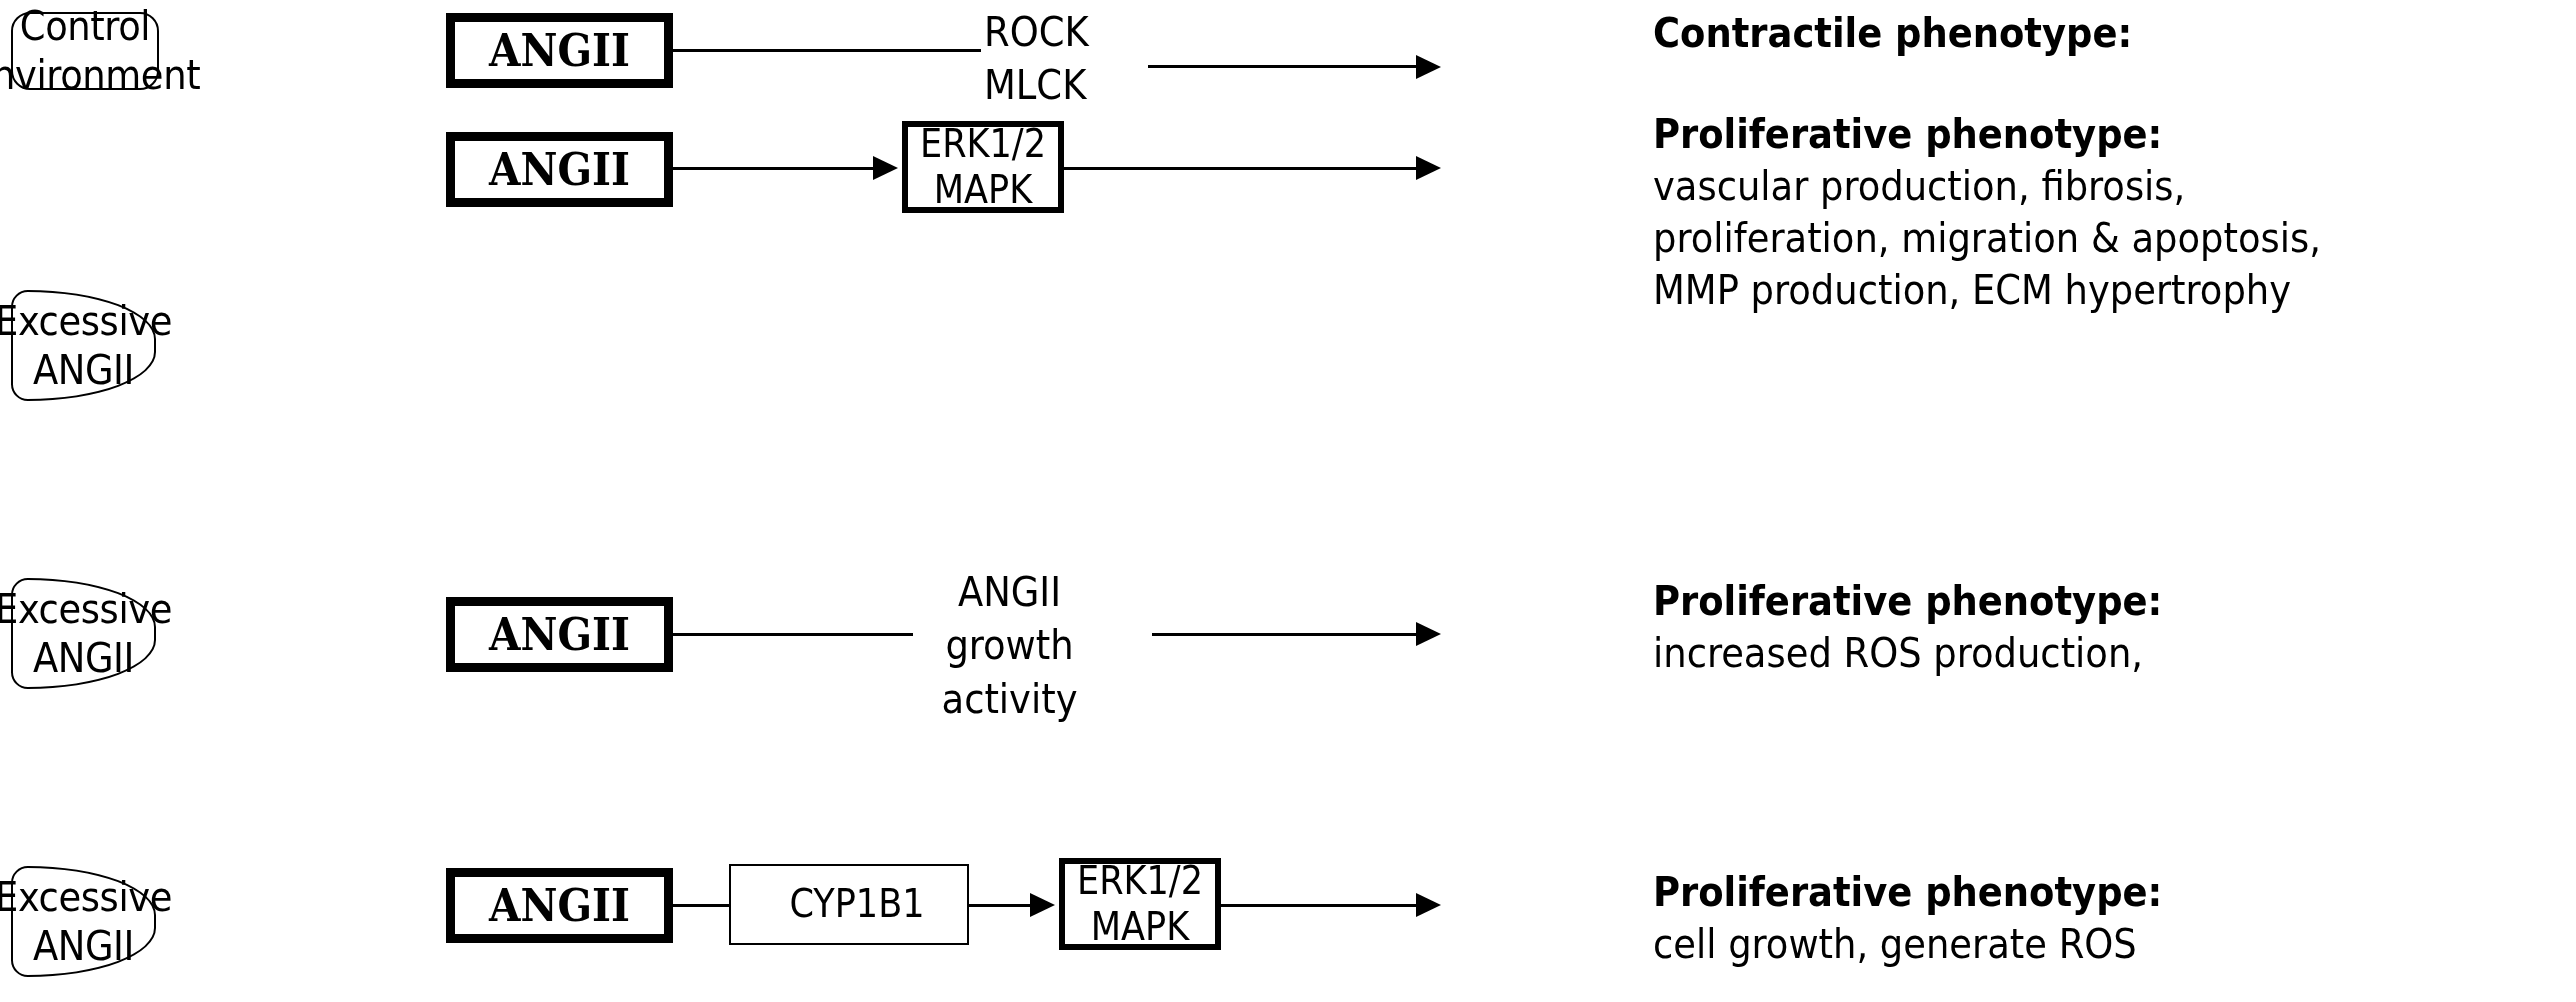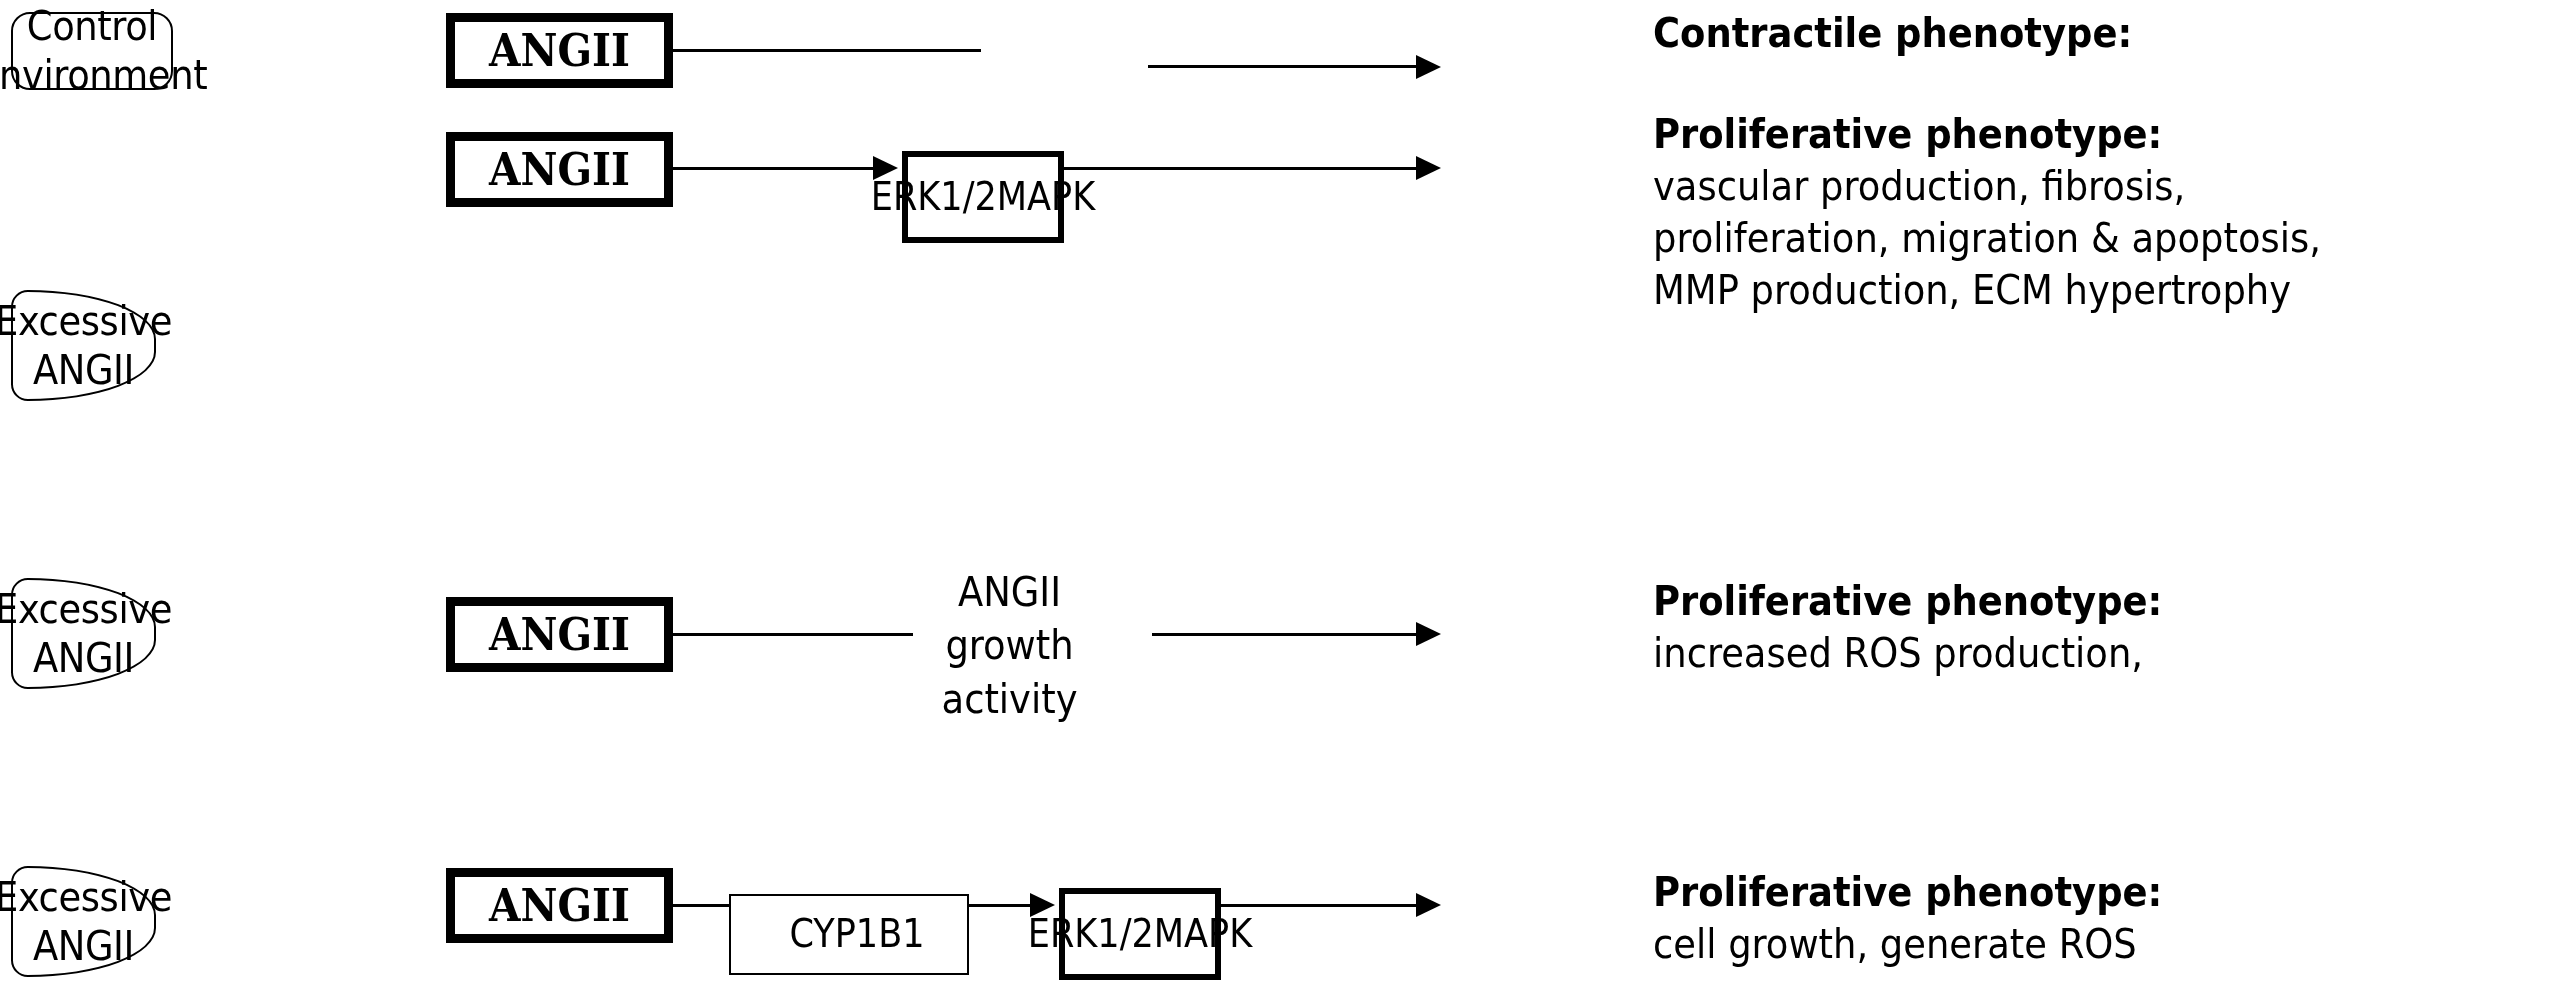--- a/index.html
+++ b/index.html
@@ -55,30 +55,29 @@
     font-family: "DejaVu Serif Condensed", "DejaVu Serif", serif;
     font-weight: bold;
     font-size: 45px;
     letter-spacing: 0px;
     white-space: nowrap;
   }
 
   
   .node-box {
     display: flex;
-    flex-direction: row;
+    flex-direction: column;
     align-items: center;
     justify-content: center;
     text-align: center;
     background: #ffffff;
     font-family: "DejaVu Sans Condensed", "Liberation Sans", sans-serif;
     font-size: 39px;
     line-height: 1.18;
     white-space: nowrap;
-    margin-top: 30px;
   }
   .node-box.thick { border: 6.5px solid #000000; }
   .node-box.thin  { border: 2.9px solid #000000; padding-left: 16px; }
   .node-box .node-line { display: block; }
 
   
   .conn-line {
     background: #000000;
     height: 2.9px;
   }
@@ -113,32 +112,36 @@
   }
   .outcome .outcome-desc-line { display: block; }
 </style>
 </head>
 <body>
 
 <div id="canvas">
 
   <div class="abs" style="left:0; top:0; width:2576px; height:218px;">
 
-    <div class="abs source-shape rounded-rect" style="left:11px; top:11.6px; width:162px; height:78px;">
+    <div class="abs source-shape rounded-rect" style="left:11px; top:11.6px; width:148px; height:78px;">
       <span>
         <span class="src-line">Control</span>
         <span class="src-line">environment</span>
       </span>
     </div>
 
     <div class="abs angii-box" style="left:446px; top:13px; width:227px; height:75px;">
       <span>ANGII</span>
     </div>
 
     <div class="abs conn-line" style="left:673px; top:49px; width:308px;"></div>
+    <div class="abs path-label" style="left:984px; top:5.8px; width:182px; text-align:left;">
+      <span class="pl-line">ROCK</span>
+      <span class="pl-line">MLCK</span>
+    </div>
     <div class="abs conn-line" style="left:1148px; top:65px; width:269px;"></div>
     <div class="abs arrow-head" style="left:1416px; top:55px;"></div>
 
     <div class="abs outcome" style="left:1653px; top:6.5px; width:917px;">
       <span class="outcome-title">Contractile phenotype:</span>
     </div>
   </div>
 
   <div class="abs" style="left:0; top:0; width:2576px; height:1002px; pointer-events:none;">
 

